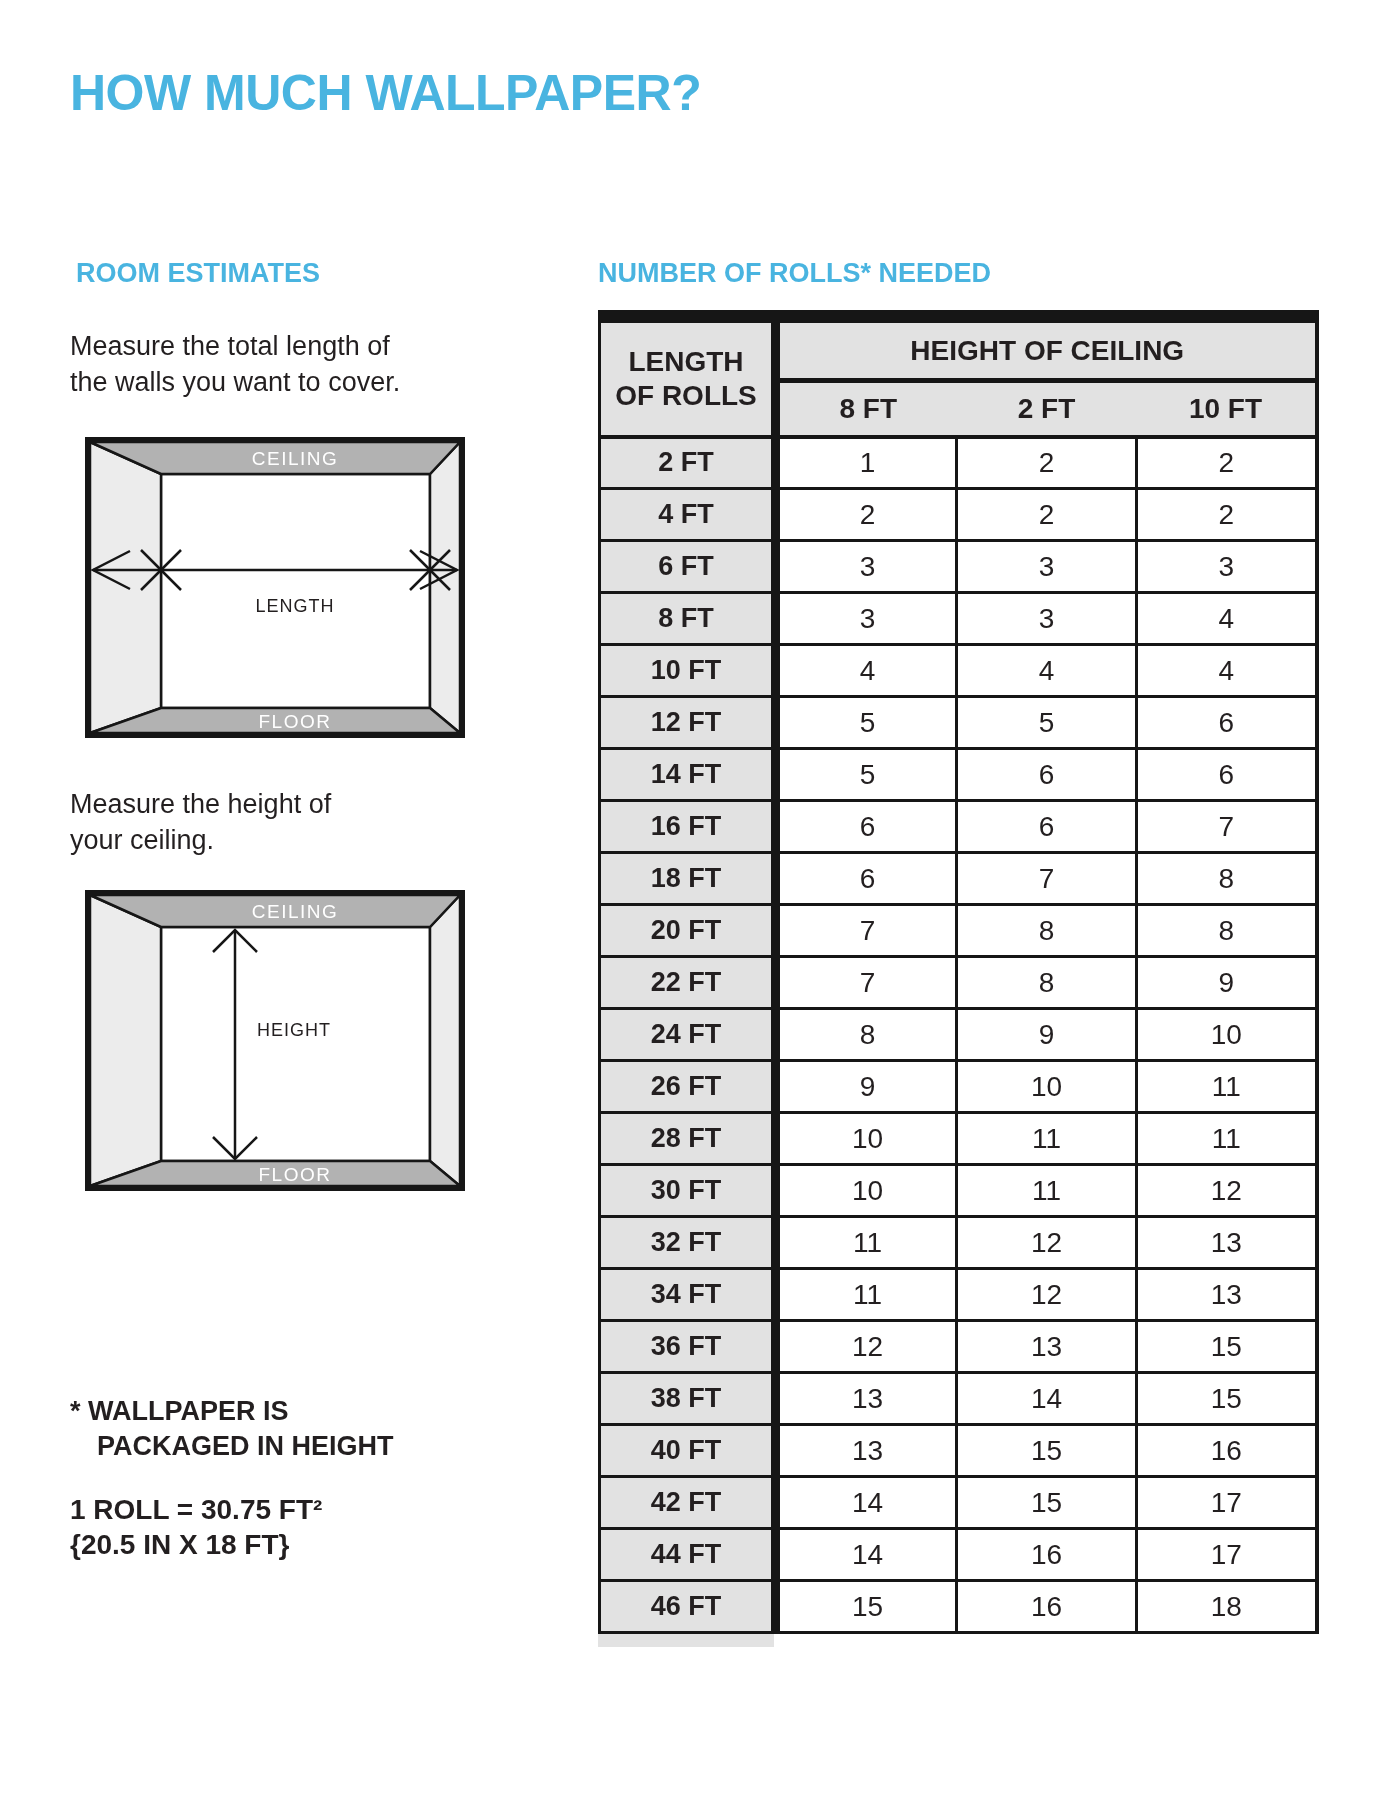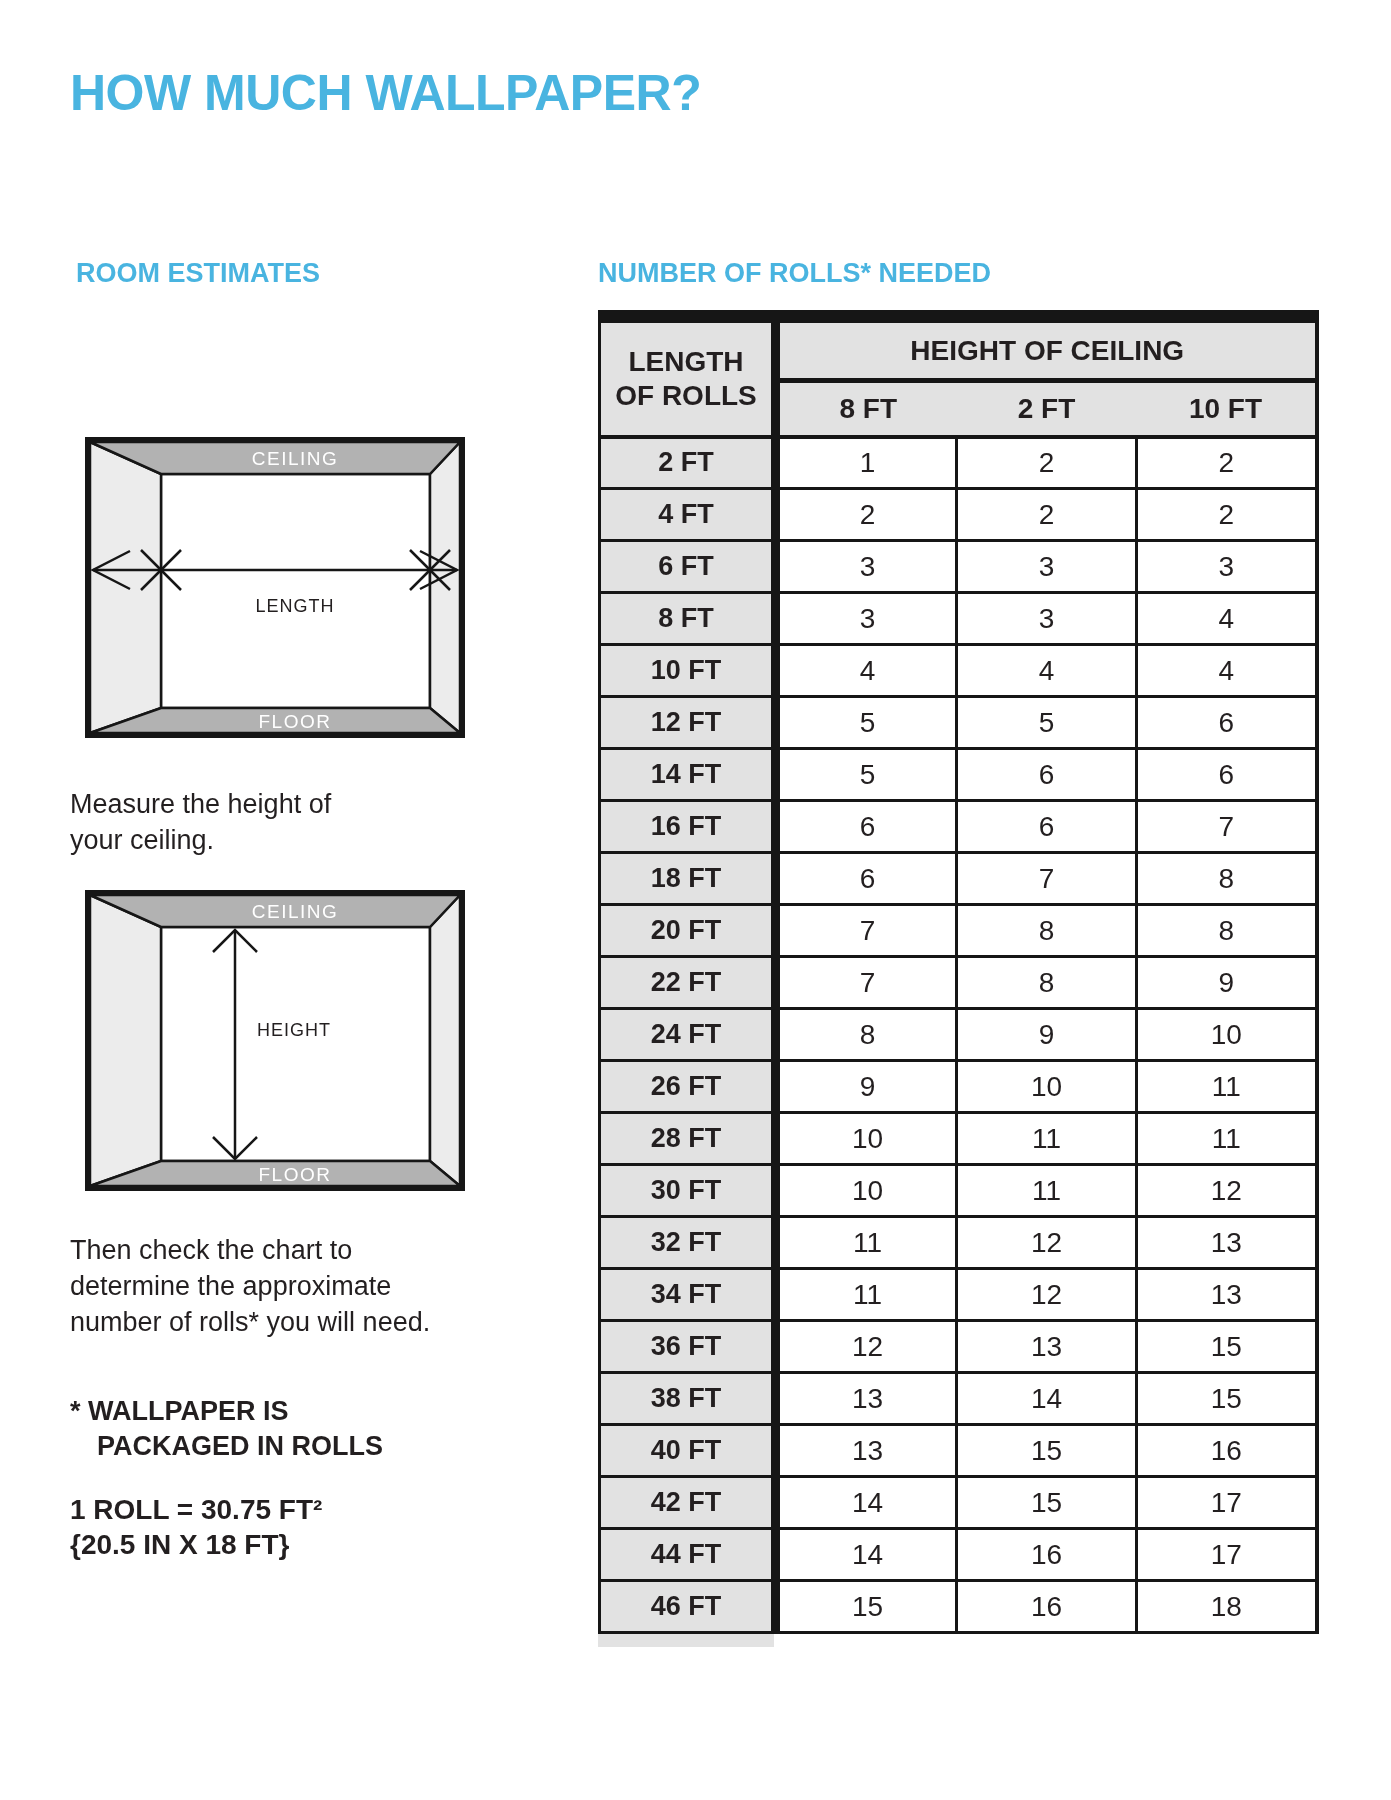--- a/index.html
+++ b/index.html
@@ -89,20 +89,24 @@
 </head>
 <body>
 
 <div class="page">
 
   <h1 class="title">HOW MUCH WALLPAPER?</h1>
 
   <h2 class="h2 h2-left">ROOM ESTIMATES</h2>
   <h2 class="h2 h2-right">NUMBER OF ROLLS* NEEDED</h2>
 
+  <p class="step step-1">
+    <span class="block">Measure the total length of</span>
+    <span class="block">the walls you want to cover.</span>
+  </p>
 
   <svg class="room-diagram diagram-1" viewBox="0 0 380 301">
     <rect class="back" x="76" y="37" width="269" height="234"></rect>
     <polygon class="wall" points="5,5 76,37 76,271 5,296"></polygon>
     <polygon class="wall" points="375,5 345,37 345,271 375,296"></polygon>
     <polygon class="ceil" points="5,5 375,5 345,37 76,37"></polygon>
     <polygon class="ceil" points="5,296 76,271 345,271 375,296"></polygon>
     <rect class="outer" x="2.5" y="2.5" width="375" height="296"></rect>
     <g class="dim">
       <line x1="8" y1="133" x2="372" y2="133"></line>
@@ -133,29 +137,24 @@
     <g class="dim">
       <line x1="150" y1="40" x2="150" y2="269"></line>
       <polyline points="128,62 150,40 172,62"></polyline>
       <polyline points="128,247 150,269 172,247"></polyline>
     </g>
     <text class="face-label" x="210" y="28">CEILING</text>
     <text class="face-label" x="210" y="291">FLOOR</text>
     <text class="dim-label" x="172" y="146">HEIGHT</text>
   </svg>
 
-  <p class="step step-3">
-    <span class="block">Then check the chart to</span>
-    <span class="block">determine the approximate</span>
-    <span class="block">number of rolls* you will need.</span>
-  </p>
 
   <p class="step footnote">
     <span class="block">* WALLPAPER IS</span>
-    <span class="block indent">PACKAGED IN ROLLS</span>
+    <span class="block indent">PACKAGED IN HEIGHT</span>
   </p>
 
   <p class="step rollnote">
     <span class="block">1 ROLL = 30.75 FT²</span>
     <span class="block">{20.5 IN X 18 FT}</span>
   </p>
 
   <div class="table-wrap">
     <table class="rolls">
       <colgroup>

